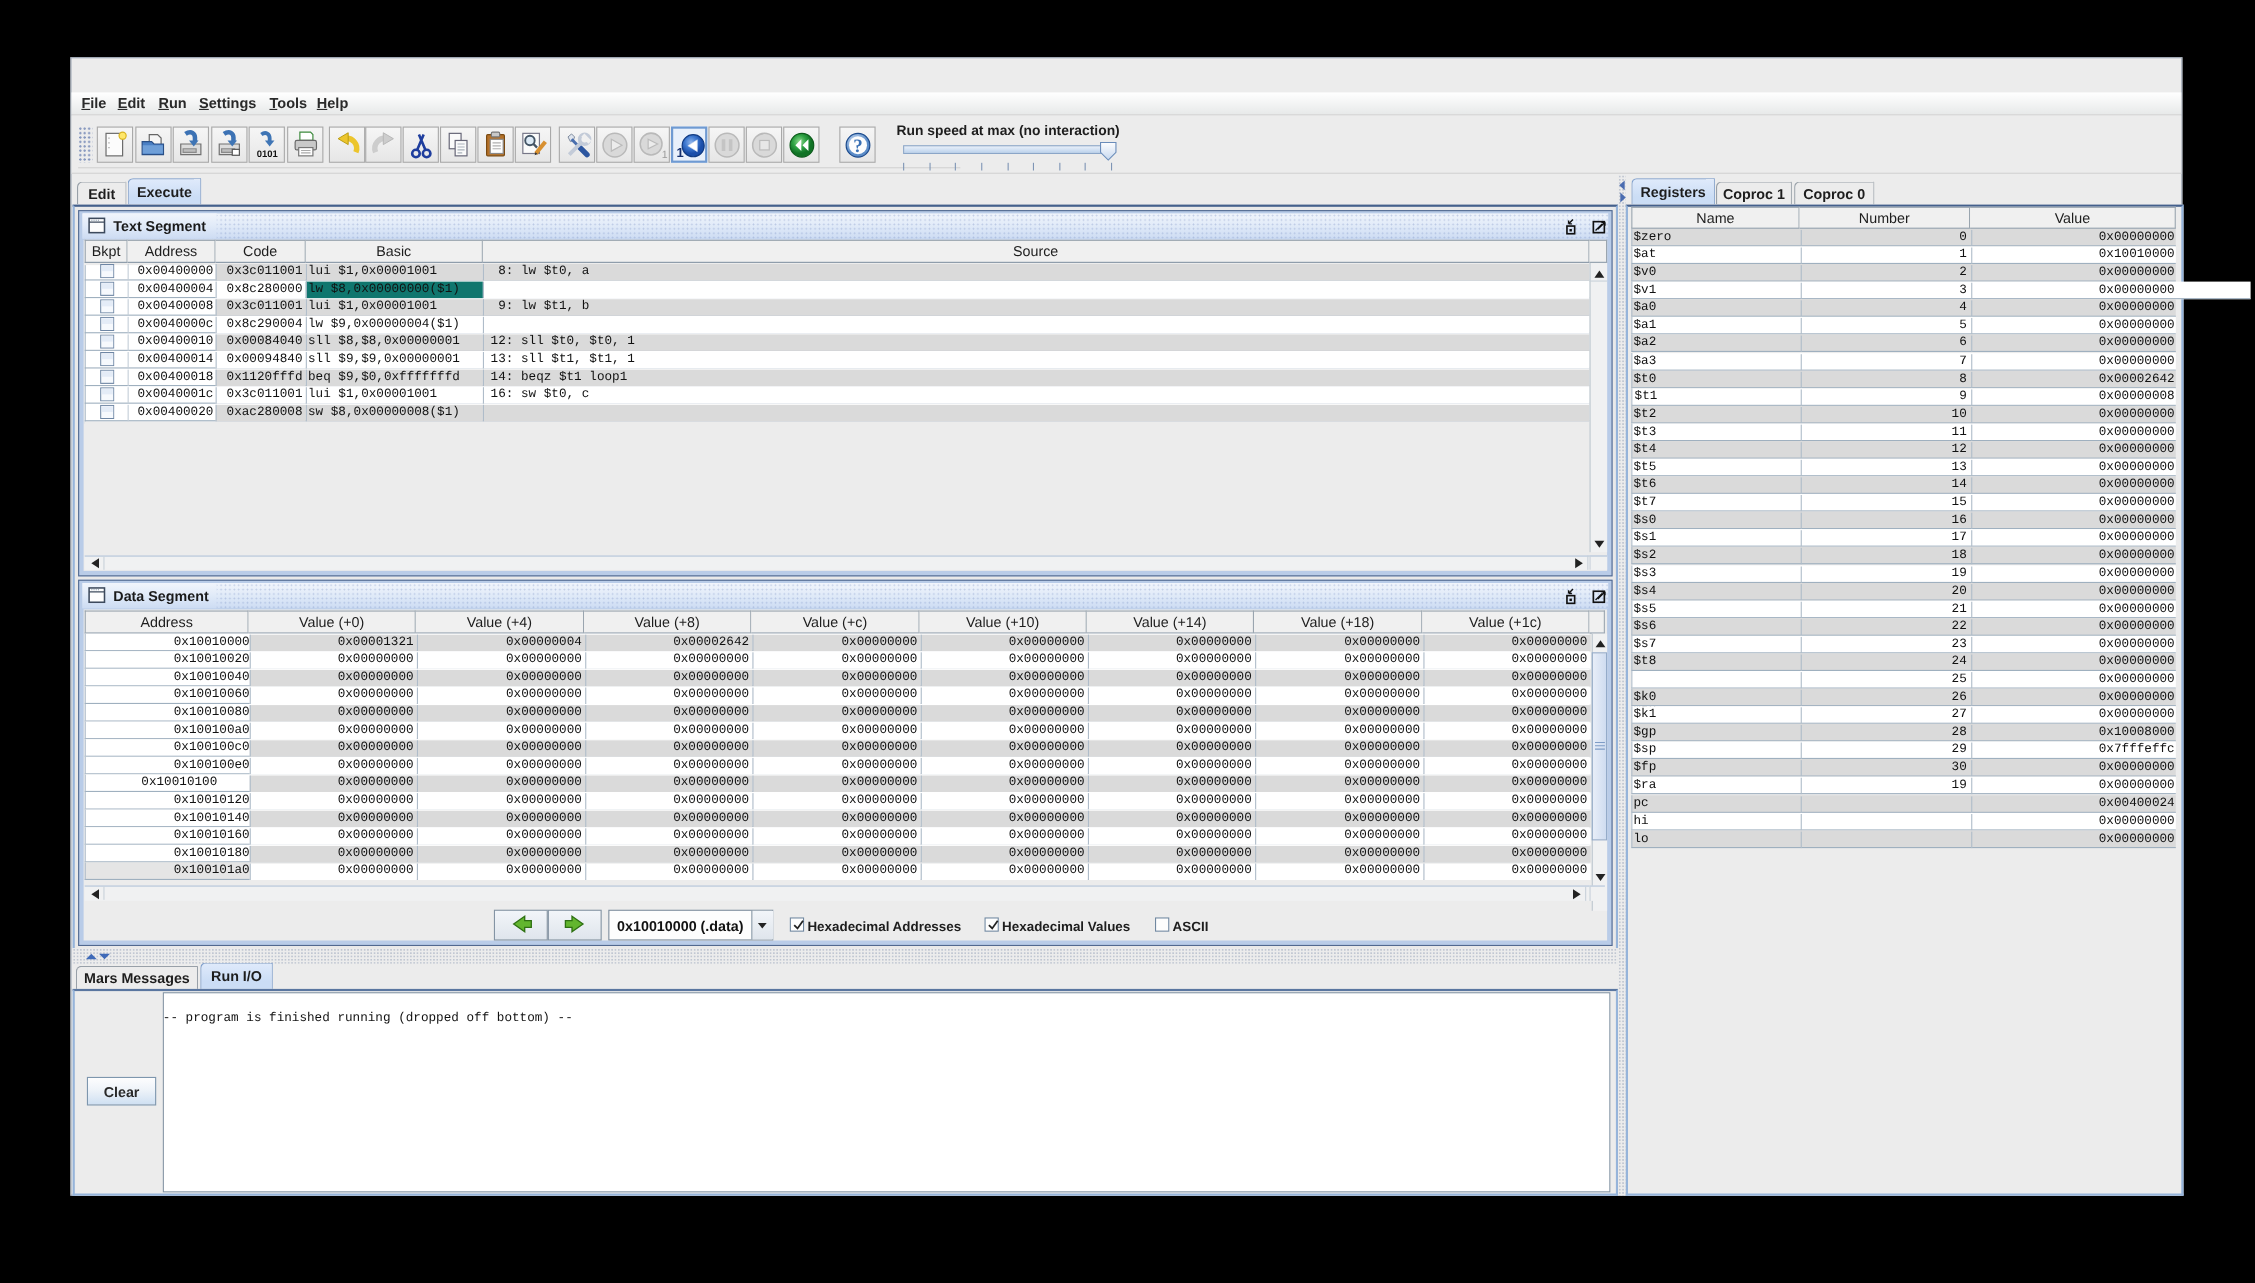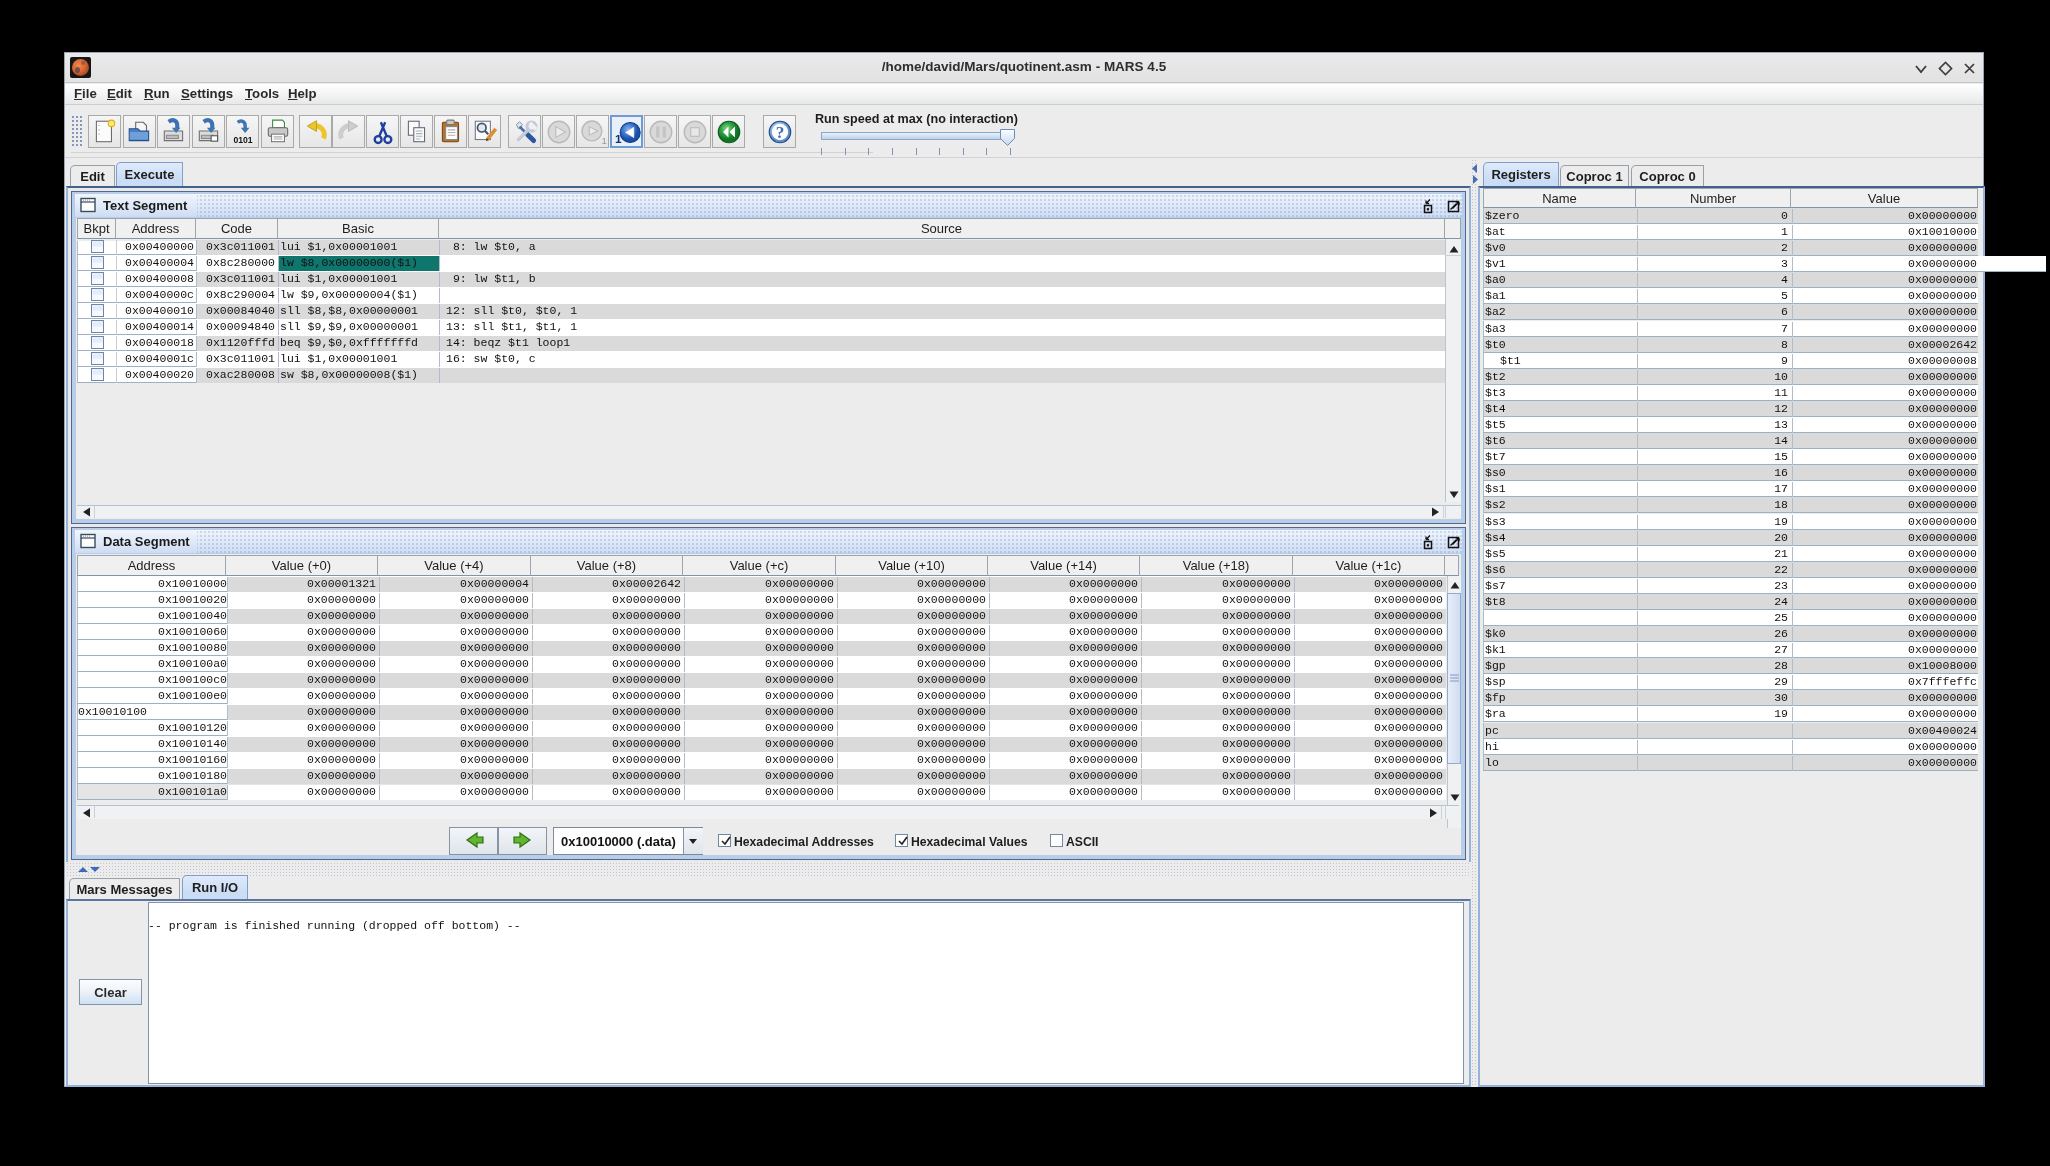--- a/index.html
+++ b/index.html
@@ -11,37 +11,20 @@
 .tbtn svg{position:absolute;left:2px;top:2px;}
 .tab{position:absolute;border:1px solid #98a0a8;border-bottom:none;background:#ececec;color:#1d1d1d;font-weight:bold;font-size:13px;text-align:center;border-radius:5px 1px 0 0;}
 .tabsel{background:linear-gradient(180deg,#dfeafb 0%,#cbddf5 70%);border-color:#7e9ecb;}
 .cell{position:absolute;overflow:hidden;white-space:pre;}
 .hdrc{position:absolute;background:#f0f0f0;border-right:1px solid #9aa5af;color:#1d1d1d;font-size:13px;text-align:center;overflow:hidden;}
 .cb{position:absolute;width:13px;height:13px;background:#fdfdfd;border:1px solid #7188a0;}
 .cblab{position:absolute;font-weight:bold;font-size:12.2px;color:#1d1d1d;padding-top:1px;}
 </style></head><body>
 <div class="a" id="win" style="left:64px;top:52px;width:1920px;height:1035px;background:#ececec;border:1px solid #9aa4b2;">
 
-<div class="a" style="left:0;top:0;width:1918px;height:30px;background:linear-gradient(180deg,#eaeaea,#e2e2e2);border-bottom:1px solid #c6c6c6;">
-<div class="a" style="left:5px;top:4px;width:21px;height:21px;background:#161616;border-radius:2px;">
-        <div class="a" style="left:2px;top:2px;width:17px;height:17px;border-radius:50%;background:radial-gradient(circle at 40% 38%,#f08a50 0%,#d96535 45%,#96401c 80%,#6e2e12 100%);"></div>
-        <div class="a" style="left:5px;top:10px;width:5px;height:6px;border-radius:50%;background:rgba(40,50,70,.55);"></div>
-        <div class="a" style="left:11px;top:4px;width:4px;height:4px;border-radius:50%;background:rgba(40,50,70,.35);"></div>
-      </div>
-<div class="a" style="left:0;top:6px;width:1918px;text-align:center;font-size:13.5px;font-weight:bold;color:#2e2e2e;">/home/david/Mars/quotinent.asm - MARS 4.5</div>
-<svg class="a" style="left:1849px;top:9px;" width="14" height="14">
-        <polyline points="2,4 7,10 12,4" fill="none" stroke="#3c3c3c" stroke-width="1.8"></polyline>
-      </svg>
-<svg class="a" style="left:1873px;top:8px;" width="15" height="15">
-        <rect x="3.2" y="3.2" width="8.6" height="8.6" fill="none" stroke="#3c3c3c" stroke-width="1.6" transform="rotate(45 7.5 7.5)"></rect>
-      </svg>
-<svg class="a" style="left:1897px;top:8px;" width="15" height="15">
-        <path d="M3,3 L12,12 M12,3 L3,12" stroke="#3c3c3c" stroke-width="1.7"></path>
-      </svg>
-</div>
 <div class="a" style="left:0;top:31px;width:1918px;height:21px;background:linear-gradient(180deg,#ffffff 0%,#f2f3f3 55%,#e7e9e9 100%);border-bottom:1px solid #cdcdcd;">
 <div class="a" style="left:9px;top:2px;font-size:13.2px;font-weight:bold;color:#2a2a2a;"><u>F</u>ile</div>
 <div class="a" style="left:42px;top:2px;font-size:13.2px;font-weight:bold;color:#2a2a2a;"><u>E</u>dit</div>
 <div class="a" style="left:79px;top:2px;font-size:13.2px;font-weight:bold;color:#2a2a2a;"><u>R</u>un</div>
 <div class="a" style="left:116px;top:2px;font-size:13.2px;font-weight:bold;color:#2a2a2a;"><u>S</u>ettings</div>
 <div class="a" style="left:180px;top:2px;font-size:13.2px;font-weight:bold;color:#2a2a2a;"><u>T</u>ools</div>
 <div class="a" style="left:223px;top:2px;font-size:13.2px;font-weight:bold;color:#2a2a2a;"><u>H</u>elp</div>
 </div>
 <div class="a" style="left:0;top:52px;width:1918px;height:53px;background:#ececec;border-bottom:1px solid #d2d2d2;">
 <div class="a gdots" style="left:6px;top:10px;width:13px;height:33px;background-image:radial-gradient(circle,rgba(90,115,170,.7) .9px,transparent 1.2px);background-size:4px 4px;"></div>
@@ -480,21 +463,21 @@
 <div class="cell mono" style="left:149px;top:1px;width:152px;height:15px;background:#fff;text-align:right;padding-right:3px;border-left:1px solid #afbcc9;">0x00000000</div>
 <div class="cell mono" style="left:301px;top:1px;width:153px;height:15px;background:#fff;text-align:right;padding-right:3px;border-left:1px solid #afbcc9;">0x00000000</div>
 <div class="cell mono" style="left:454px;top:1px;width:152px;height:15px;background:#fff;text-align:right;padding-right:3px;border-left:1px solid #afbcc9;">0x00000000</div>
 <div class="cell mono" style="left:606px;top:1px;width:153px;height:15px;background:#fff;text-align:right;padding-right:3px;border-left:1px solid #afbcc9;">0x00000000</div>
 <div class="cell mono" style="left:759px;top:1px;width:152px;height:15px;background:#fff;text-align:right;padding-right:3px;border-left:1px solid #afbcc9;">0x00000000</div>
 <div class="cell mono" style="left:911px;top:1px;width:152px;height:15px;background:#fff;text-align:right;padding-right:3px;border-left:1px solid #afbcc9;">0x00000000</div>
 <div class="cell mono" style="left:1063px;top:1px;width:153px;height:15px;background:#fff;text-align:right;padding-right:3px;border-left:1px solid #afbcc9;">0x00000000</div>
 <div class="cell mono" style="left:1216px;top:1px;width:152px;height:15px;background:#fff;text-align:right;padding-right:3px;border-left:1px solid #afbcc9;">0x00000000</div>
 </div>
 <div class="a" style="left:5px;top:176px;width:1368px;height:16px;background:#fff;border-bottom:1px solid #9fb0bf;border-left:1px solid #afbcc9;">
-<div class="cell mono" style="left:0;top:1px;width:170px;height:15px;text-align:left;">0x10010100</div>
+<div class="cell mono" style="left:0;top:1px;width:170px;height:15px;text-align:center;">0x10010100</div>
 <div class="cell mono" style="left:149px;top:1px;width:152px;height:15px;background:#dadada;text-align:right;padding-right:3px;border-left:1px solid #afbcc9;">0x00000000</div>
 <div class="cell mono" style="left:301px;top:1px;width:153px;height:15px;background:#dadada;text-align:right;padding-right:3px;border-left:1px solid #afbcc9;">0x00000000</div>
 <div class="cell mono" style="left:454px;top:1px;width:152px;height:15px;background:#dadada;text-align:right;padding-right:3px;border-left:1px solid #afbcc9;">0x00000000</div>
 <div class="cell mono" style="left:606px;top:1px;width:153px;height:15px;background:#dadada;text-align:right;padding-right:3px;border-left:1px solid #afbcc9;">0x00000000</div>
 <div class="cell mono" style="left:759px;top:1px;width:152px;height:15px;background:#dadada;text-align:right;padding-right:3px;border-left:1px solid #afbcc9;">0x00000000</div>
 <div class="cell mono" style="left:911px;top:1px;width:152px;height:15px;background:#dadada;text-align:right;padding-right:3px;border-left:1px solid #afbcc9;">0x00000000</div>
 <div class="cell mono" style="left:1063px;top:1px;width:153px;height:15px;background:#dadada;text-align:right;padding-right:3px;border-left:1px solid #afbcc9;">0x00000000</div>
 <div class="cell mono" style="left:1216px;top:1px;width:152px;height:15px;background:#dadada;text-align:right;padding-right:3px;border-left:1px solid #afbcc9;">0x00000000</div>
 </div>
 <div class="a" style="left:5px;top:192px;width:1368px;height:16px;background:#fff;border-bottom:1px solid #9fb0bf;border-left:1px solid #afbcc9;">
@@ -664,21 +647,21 @@
 <div class="cell mono" style="left:0px;top:1px;width:152px;height:15px;padding-left:1px;">$a3</div>
 <div class="cell mono" style="left:153px;top:1px;width:155px;height:15px;text-align:right;padding-right:4px;border-left:1px solid #afbcc9;">7</div>
 <div class="cell mono" style="left:308px;top:1px;width:187px;height:15px;text-align:right;padding-right:2px;border-left:1px solid #afbcc9;">0x00000000</div>
 </div>
 <div class="a" style="left:3px;top:149px;width:495px;height:16px;background:#dadada;border-bottom:1px solid #9fb0bf;border-left:1px solid #afbcc9;">
 <div class="cell mono" style="left:0px;top:1px;width:152px;height:15px;padding-left:1px;">$t0</div>
 <div class="cell mono" style="left:153px;top:1px;width:155px;height:15px;text-align:right;padding-right:4px;border-left:1px solid #afbcc9;">8</div>
 <div class="cell mono" style="left:308px;top:1px;width:187px;height:15px;text-align:right;padding-right:2px;border-left:1px solid #afbcc9;">0x00002642</div>
 </div>
 <div class="a" style="left:3px;top:165px;width:495px;height:16px;background:#fff;border-bottom:1px solid #9fb0bf;border-left:1px solid #afbcc9;">
-<div class="cell mono" style="left:0px;top:1px;width:152px;height:15px;padding-left:16px;">$t1</div>
+<div class="cell mono" style="left:0px;top:1px;width:152px;height:15px;padding-left:2px;">$t1</div>
 <div class="cell mono" style="left:153px;top:1px;width:155px;height:15px;text-align:right;padding-right:4px;border-left:1px solid #afbcc9;">9</div>
 <div class="cell mono" style="left:308px;top:1px;width:187px;height:15px;text-align:right;padding-right:2px;border-left:1px solid #afbcc9;">0x00000008</div>
 </div>
 <div class="a" style="left:3px;top:181px;width:495px;height:16px;background:#dadada;border-bottom:1px solid #9fb0bf;border-left:1px solid #afbcc9;">
 <div class="cell mono" style="left:0px;top:1px;width:152px;height:15px;padding-left:1px;">$t2</div>
 <div class="cell mono" style="left:153px;top:1px;width:155px;height:15px;text-align:right;padding-right:4px;border-left:1px solid #afbcc9;">10</div>
 <div class="cell mono" style="left:308px;top:1px;width:187px;height:15px;text-align:right;padding-right:2px;border-left:1px solid #afbcc9;">0x00000000</div>
 </div>
 <div class="a" style="left:3px;top:197px;width:495px;height:16px;background:#fff;border-bottom:1px solid #9fb0bf;border-left:1px solid #afbcc9;">
 <div class="cell mono" style="left:0px;top:1px;width:152px;height:15px;padding-left:1px;">$t3</div>

